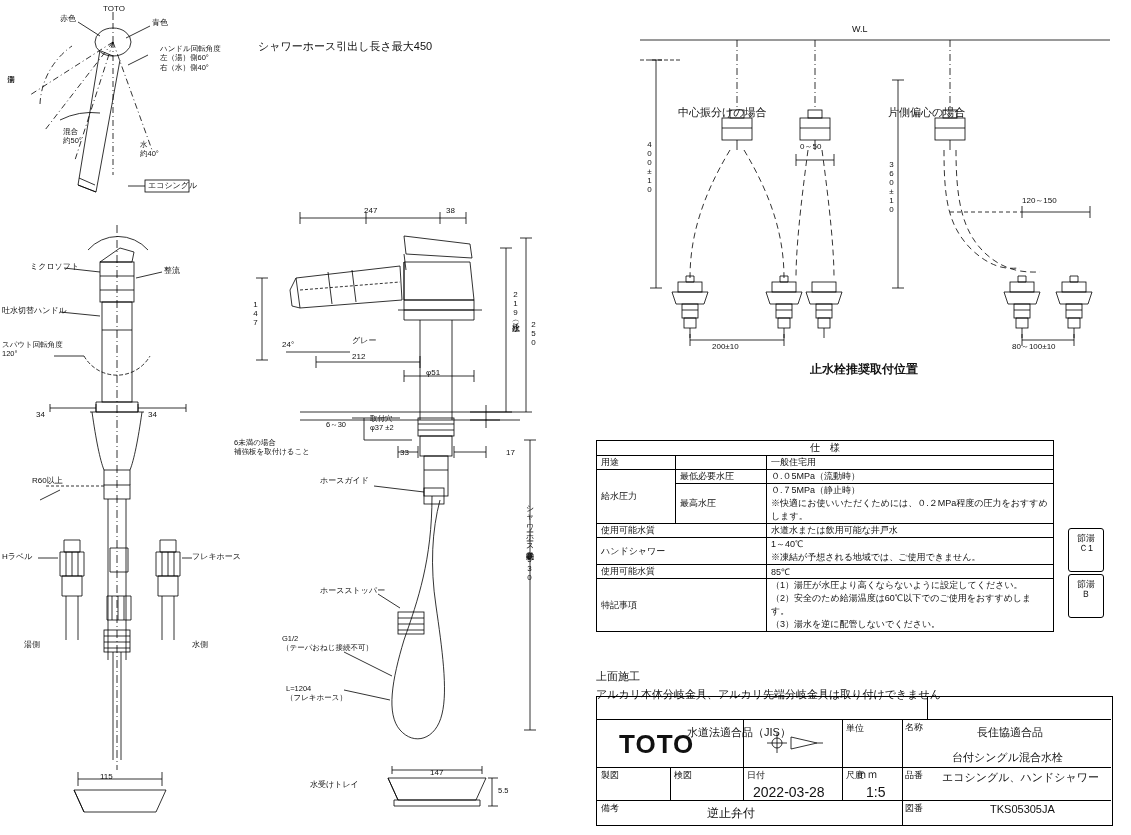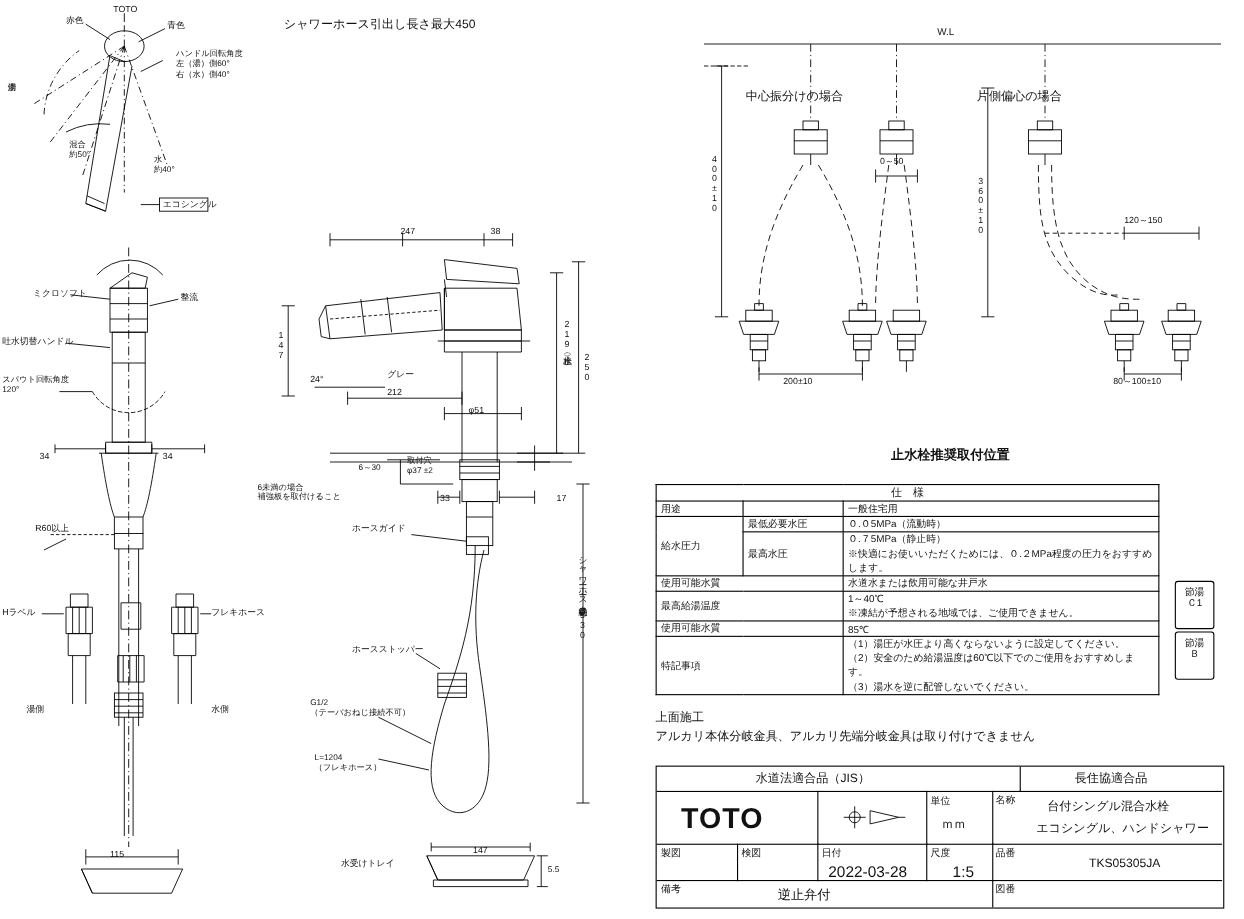--- a/index.html
+++ b/index.html
@@ -2,21 +2,21 @@
 <html><head>
 <meta charset="utf-8">
 <style>
   html,body{margin:0;padding:0;background:#fff;}
   body{width:1131px;height:835px;position:relative;font-family:"Liberation Sans",sans-serif;color:#111;overflow:hidden;}
   .abs{position:absolute;}
   .t{position:absolute;font-size:9px;line-height:1.25;white-space:pre;color:#111;}
   .t.s8{font-size:8px;}
   .t.s7{font-size:7.5px;}
   .t.s10{font-size:14px;}
-  .t.s11{font-size:11px;}
+  .t.s11{font-size:11px;margin-top:24px;}
   .t.s12{font-size:12px;}
   .t.vert{writing-mode:vertical-rl;text-orientation:upright;white-space:nowrap;}
   svg{position:absolute;left:0;top:0;overflow:visible;}
   table{border-collapse:collapse;}
   .spec td{border:1px solid #000;font-size:9px;padding:0 4px;vertical-align:middle;}
   .spec .hdr{text-align:center;font-size:10px;}
   .ctr{text-align:center;}
   .toto-logo{font-family:"Liberation Sans",sans-serif;font-weight:bold;font-size:26px;letter-spacing:1px;}
 </style>
 </head>
@@ -388,21 +388,21 @@
 
 <div class="t s9" style="left:852px;top:24px;">W.L</div>
 <div class="t s11" style="left:678px;top:82px;">中心振分けの場合</div>
 <div class="t s11" style="left:888px;top:82px;">片側偏心の場合</div>
 <div class="t s8 vert" style="left:644px;top:140px;">400±10</div>
 <div class="t s8" style="left:800px;top:142px;">0～50</div>
 <div class="t s8" style="left:712px;top:342px;">200±10</div>
 <div class="t s8 vert" style="left:886px;top:160px;">360±10</div>
 <div class="t s8" style="left:1022px;top:196px;">120～150</div>
 <div class="t s8" style="left:1012px;top:342px;">80～100±10</div>
-<div class="t s12" style="left:810px;top:362px;font-weight:bold;margin-top:44px;">止水栓推奨取付位置</div>
+<div class="t s12" style="left:810px;top:362px;font-weight:bold;">止水栓推奨取付位置</div>
 
 <div class="abs" style="left:596px;top:440px;width:458px;">
   <table class="spec" style="width:458px;">
     <tbody>
         <tr>
           <td class="hdr" colspan="3">仕　様</td>
         </tr>
     <tr>
       <td style="width:70px;">用途</td>
       <td style="width:82px;"></td>
@@ -416,21 +416,21 @@
     <tr>
       <td>最高水圧</td>
       <td style="white-space:pre-line;">０.７5MPa（静止時）
 ※快適にお使いいただくためには、０.２MPa程度の圧力をおすすめします。</td>
     </tr>
     <tr>
       <td colspan="2">使用可能水質</td>
       <td>水道水または飲用可能な井戸水</td>
     </tr>
     <tr>
-      <td colspan="2">最高給湯温度</td>
+      <td colspan="2">ハンドシャワー</td>
       <td style="white-space:pre-line;">1～40℃
 ※凍結が予想される地域では、ご使用できません。</td>
     </tr>
     <tr>
       <td colspan="2">使用可能水質</td>
       <td>85℃</td>
     </tr>
     <tr>
       <td colspan="2">特記事項</td>
       <td style="white-space:pre-line;">（1）湯圧が水圧より高くならないように設定してください。

